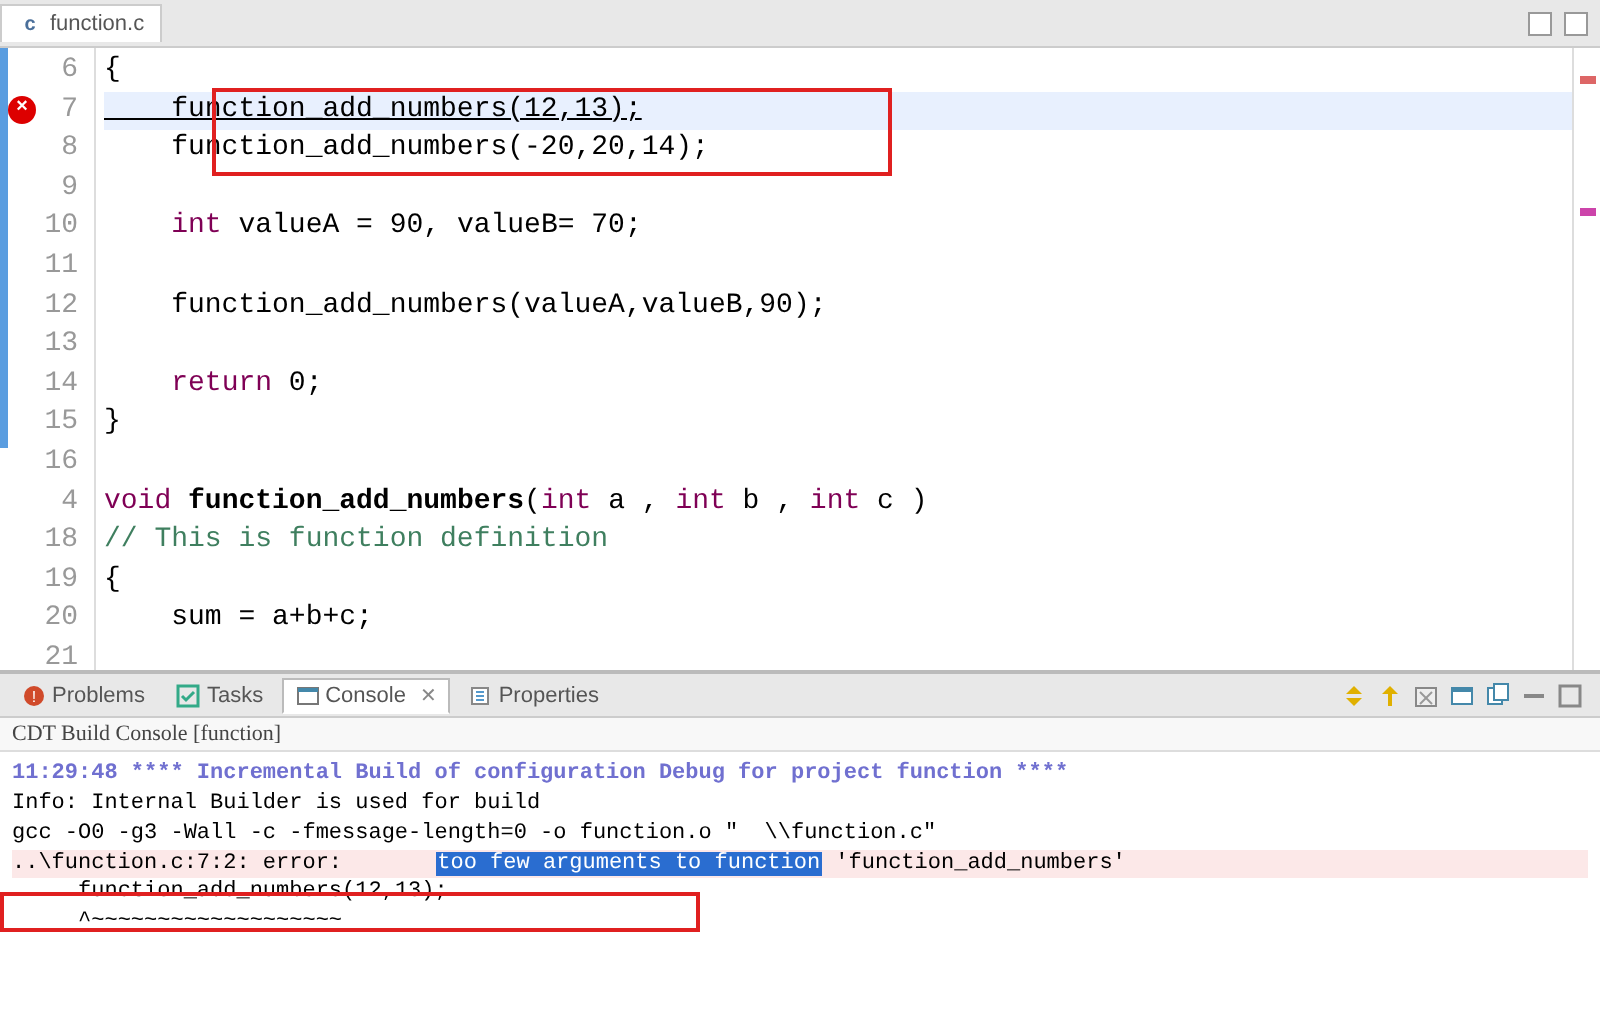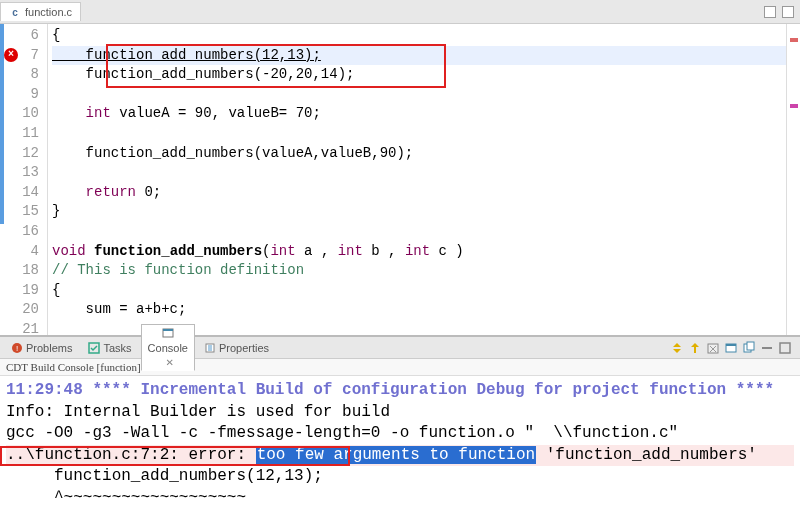--- a/index.html
+++ b/index.html
@@ -174,21 +174,20 @@
       gap: 3px;
       padding: 2px 6px;
       font-size: 11px;
       color: #555;
       border: 1px solid transparent;
     }
     .bottom-tab.active {
       background: #fff;
       border: 1px solid #bbb;
       border-bottom-color: #fff;
-      flex-direction: column;
     }
     .bottom-tab-icon {
       width: 12px;
       height: 12px;
       display: inline-block;
     }
     .bottom-toolbar {
       position: absolute;
       right: 8px;
       display: flex;
@@ -202,34 +201,35 @@
     .console-header {
       font-size: 11px;
       color: #444;
       padding: 2px 6px;
       border-bottom: 1px solid #ddd;
       background: #f8f8f8;
       font-family: Liberation Serif, serif;
     }
     .console-body {
       font-family: Consolas, "Courier New", monospace;
-      font-size: 16px;
+      font-size: 11px;
       line-height: 1.35;
       padding: 4px 6px;
       flex: 1;
       overflow: hidden;
       position: relative;
     }
     .con-line { white-space: pre-wrap; }
     .con-head { color: #7070d0; font-weight: bold; }
     .con-err-bg { background: #fce8e8; display: inline-block; width: 100%; }
     .con-err-sel {
       background: #2a6dd0;
       color: #fff;
       padding: 0 1px;
+      margin-left: 40px;
     }
     .red-box-2 {
       position: absolute;
       border: 2px solid #e02020;
       top: 70px;
       left: 0px;
       width: 350px;
       height: 20px;
       pointer-events: none;
     }

